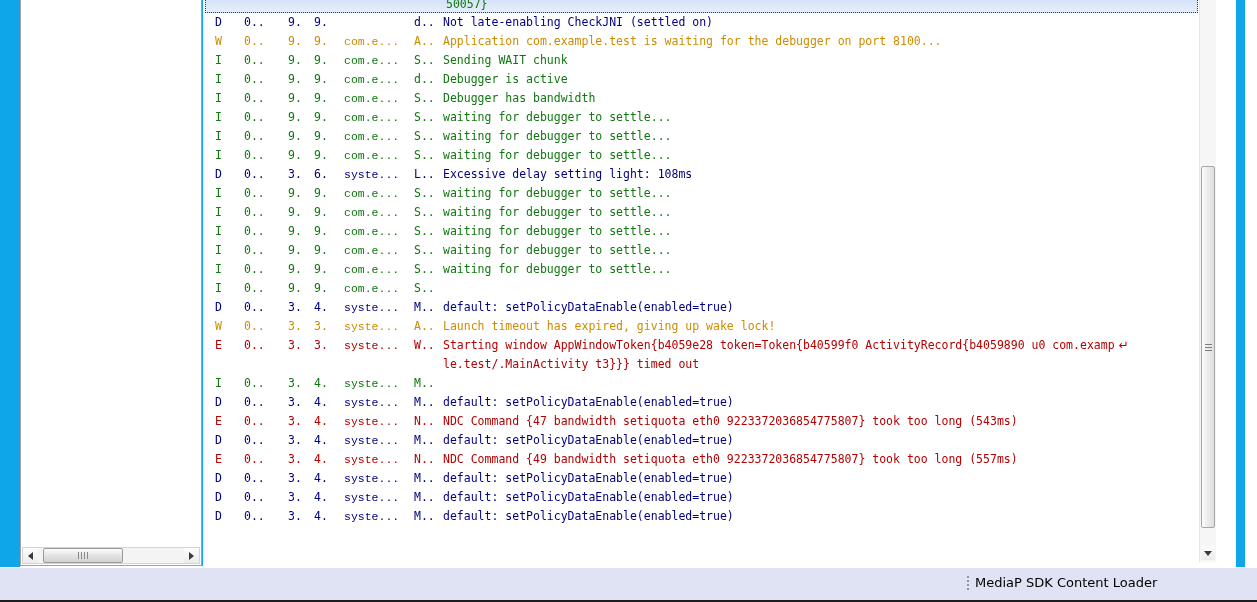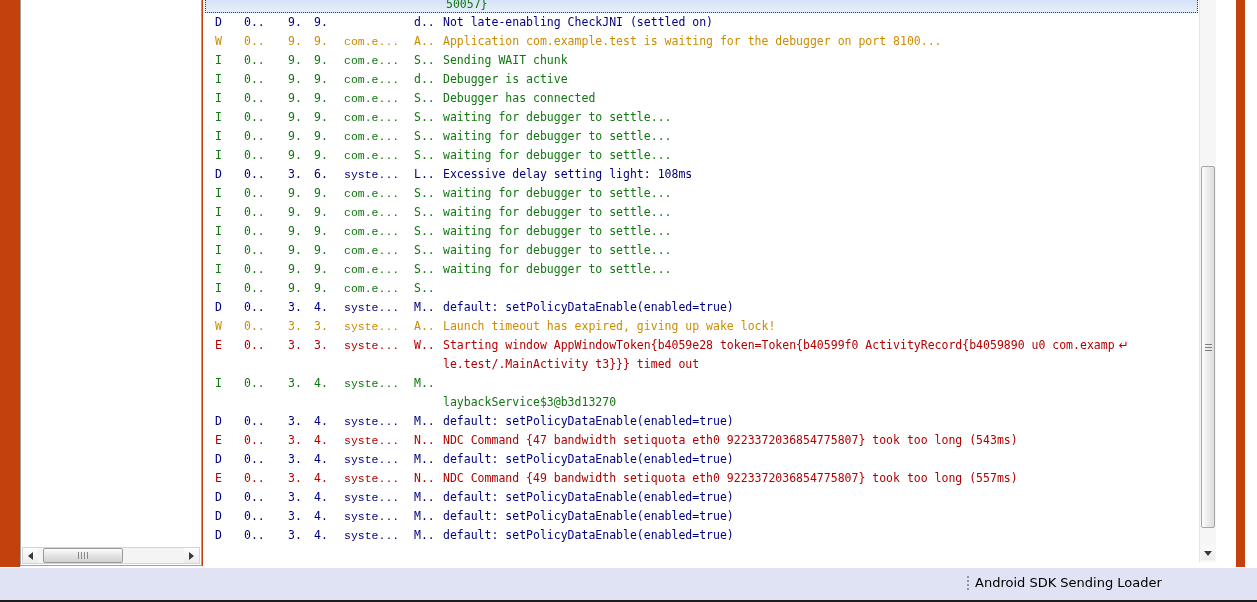--- a/index.html
+++ b/index.html
@@ -14,21 +14,21 @@
     overflow: hidden;
     font-family: "Liberation Sans", sans-serif;
   }
 
   
   #workbench {
     position: absolute;
     left: 0; top: 0;
     width: 1245px;
     height: 602px;
-    background: #c2410c;
+    background: #0ea5e9;
   }
 
   
   #left-panel {
     position: absolute;
     left: 20px; top: -4px;
     width: 182px;
     height: 570px;
     background: #ffffff;
     border: 1px solid #a0a0a0;
@@ -337,21 +337,21 @@
           <span class="c c-tag lv-I">d..</span>
           <span class="c c-msg lv-I">Debugger is active</span>
         </div>
         <div class="log-row">
           <span class="c c-level lv-I">I</span>
           <span class="c c-time lv-I">0..</span>
           <span class="c c-pid lv-I">9.</span>
           <span class="c c-tid lv-I">9.</span>
           <span class="c c-app lv-I">com.e...</span>
           <span class="c c-tag lv-I">S..</span>
-          <span class="c c-msg lv-I">Debugger has connected</span>
+          <span class="c c-msg lv-I">Debugger has bandwidth</span>
         </div>
         <div class="log-row">
           <span class="c c-level lv-I">I</span>
           <span class="c c-time lv-I">0..</span>
           <span class="c c-pid lv-I">9.</span>
           <span class="c c-tid lv-I">9.</span>
           <span class="c c-app lv-I">com.e...</span>
           <span class="c c-tag lv-I">S..</span>
           <span class="c c-msg lv-I">waiting for debugger to settle...</span>
         </div>
@@ -465,23 +465,20 @@
         <div class="log-row wrap-row">
           <span class="c c-msg-cont lv-E">le.test/.MainActivity t3}}} timed out</span>
         </div>
         <div class="log-row">
           <span class="c c-level lv-I">I</span>
           <span class="c c-time lv-I">0..</span>
           <span class="c c-pid lv-I">3.</span>
           <span class="c c-tid lv-I">4.</span>
           <span class="c c-app lv-I">syste...</span>
           <span class="c c-tag lv-I">M..</span>
-        </div>
-        <div class="log-row wrap-row">
-          <span class="c c-msg-cont lv-I">laybackService$3@b3d13270</span>
         </div>
         <div class="log-row">
           <span class="c c-level lv-D">D</span>
           <span class="c c-time lv-D">0..</span>
           <span class="c c-pid lv-D">3.</span>
           <span class="c c-tid lv-D">4.</span>
           <span class="c c-app lv-D">syste...</span>
           <span class="c c-tag lv-D">M..</span>
           <span class="c c-msg lv-D">default: setPolicyDataEnable(enabled=true)</span>
         </div>
@@ -558,18 +555,18 @@
   <div id="panel-shadow"></div>
 
   <div id="status-bar">
     <div id="status-item">
       <span id="status-grip">
           <i></i>
           <i></i>
           <i></i>
           <i></i>
         </span>
-      <span id="status-label">Android SDK Sending Loader</span>
+      <span id="status-label">MediaP SDK Content Loader</span>
     </div>
   </div>
   <div id="status-bottom-edge"></div>
 
 </div>
 
 </body></html>

